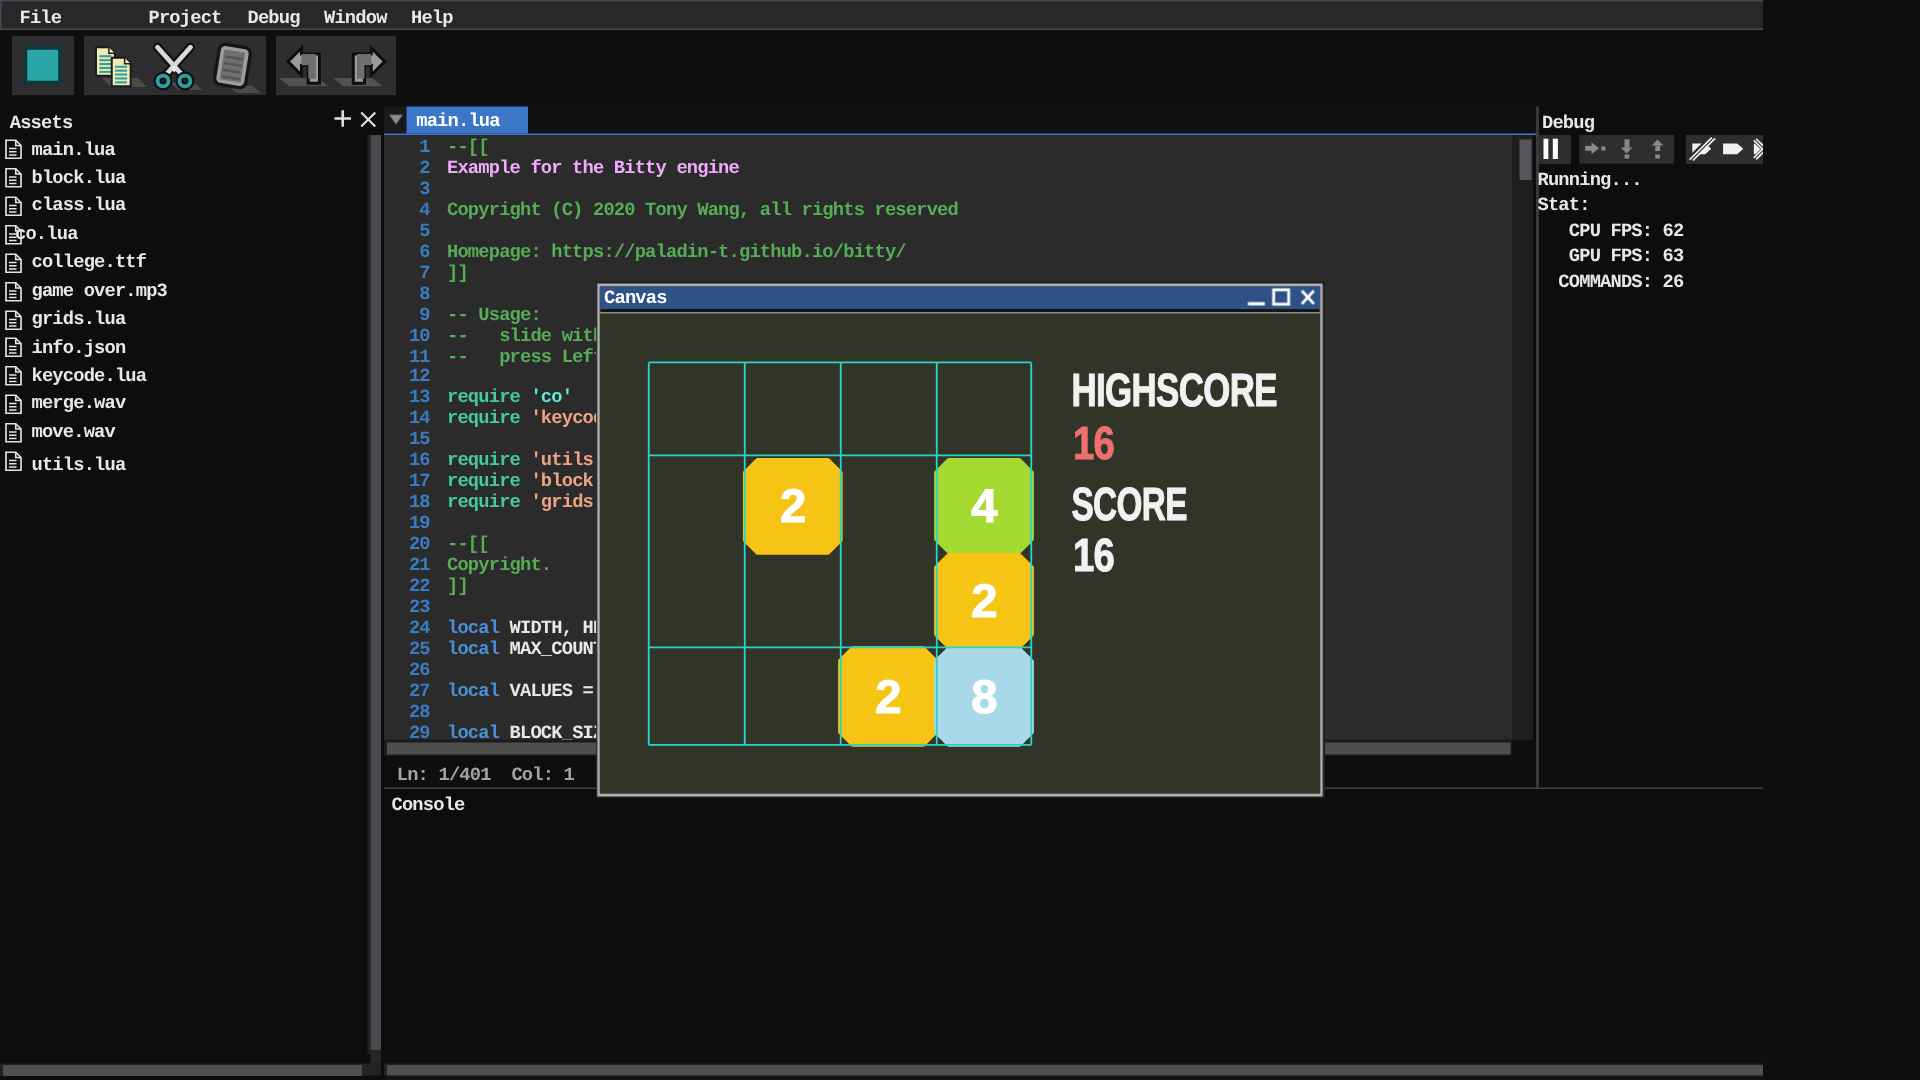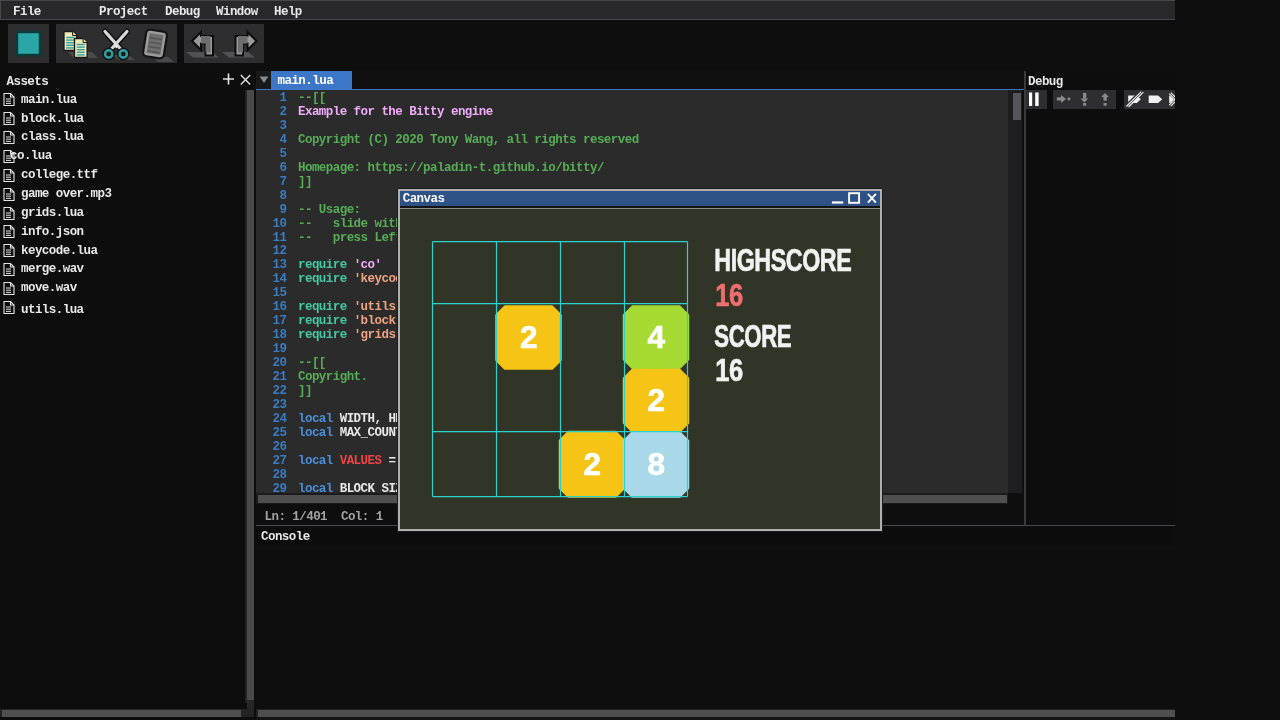--- a/index.html
+++ b/index.html
@@ -152,35 +152,35 @@
 
 <span style="color:#56ad56">Copyright (C) 2020 Tony Wang, all rights reserved</span>
 
 <span style="color:#56ad56">Homepage: https://paladin-t.github.io/bitty/</span>
 <span style="color:#56ad56">]]</span>
 
 <span style="color:#56ad56">-- Usage:</span>
 <span style="color:#56ad56">--   slide with direction keys to merge blocks</span>
 <span style="color:#56ad56">--   press Left Alt to restart the game</span>
 
-<span style="color:#45c9a2">require </span><span style="color:#f0abfc">'co'</span>
+<span style="color:#45c9a2">require </span><span style="color:#5eead4">'co'</span>
 <span style="color:#45c9a2">require </span><span style="color:#eda382">'keycode'</span>
 
 <span style="color:#45c9a2">require </span><span style="color:#eda382">'utils'</span>
 <span style="color:#45c9a2">require </span><span style="color:#eda382">'block'</span>
 <span style="color:#45c9a2">require </span><span style="color:#eda382">'grids'</span>
 
 <span style="color:#56ad56">--[[</span>
 <span style="color:#56ad56">Copyright.</span>
 <span style="color:#56ad56">]]</span>
 
 <span style="color:#4a90d8">local </span><span style="color:#e8e8e8">WIDTH, HEIGHT </span><span style="color:#e8e8e8">= </span><span style="color:#e8e8e8">256, 256</span>
 <span style="color:#4a90d8">local </span><span style="color:#e8e8e8">MAX_COUNT </span><span style="color:#e8e8e8">= </span><span style="color:#e8e8e8">4</span>
 
-<span style="color:#4a90d8">local </span><span style="color:#ef4444">VALUES </span><span style="color:#e8e8e8">= { </span><span style="color:#e8e8e8">2, 4, 8, 16</span>
+<span style="color:#4a90d8">local </span><span style="color:#e5e5e5">VALUES </span><span style="color:#e8e8e8">= { </span><span style="color:#e8e8e8">2, 4, 8, 16</span>
 
 <span style="color:#4a90d8">local </span><span style="color:#e8e8e8">BLOCK_SIZE </span><span style="color:#e8e8e8">= </span><span style="color:#e8e8e8">64</span></pre>
   </div>
   <div class="abs" style="left:1008px;top:90px;width:14px;height:403px;background:#1e1e20;"></div>
   <div class="abs" style="left:1012.5px;top:93px;width:8.5px;height:27px;background:#56565a;"></div>
   <div class="abs" style="left:256px;top:493px;width:752px;height:11px;background:#1b1b1d;"></div>
   <div class="abs" style="left:258px;top:495px;width:749px;height:8px;background:#4f4f4f;"></div>
   <div class="abs" style="left:256px;top:504px;width:768px;height:20.7px;background:#0e0e0e;"></div>
   <pre class="abs" style="left:264.5px;top:509.5px;color:#a3a3a3;">Ln: 1/401  Col: 1</pre>
   <div class="abs" style="left:1024px;top:71px;width:2px;height:453.7px;background:#3a3a3c;"></div>
@@ -205,20 +205,25 @@
 <path d="M108.20000000000005,25.599999999999994 h8.6 l4,3.6 -4,3.7 h-8.6 Z" fill="#f0f0f0"></path>
 <path d="M106.90000000000009,35.599999999999994 L120.29999999999995,22.200000000000003" stroke="#2e2e30" stroke-width="3.4"></path>
 <path d="M106.40000000000009,36.5 L121.20000000000005,21.700000000000003 M108.59999999999991,37 L123.40000000000009,22.200000000000003" stroke="#f0f0f0" stroke-width="1.15"></path>
 <path d="M128.70000000000005,25.599999999999994 h9.4 l4.1,3.6 -4.1,3.7 h-9.4 Z" fill="#f0f0f0"></path>
 <path d="M149.20000000000005,25.599999999999994 h9.6 l4.1,3.6 -4.1,3.7 h-9.6 Z" fill="#f0f0f0"></path>
 <path d="M150,23.400000000000006 L162.20000000000005,35.599999999999994 M162.20000000000005,23.400000000000006 L150,35.599999999999994" stroke="#2e2e30" stroke-width="3.4"></path>
 <path d="M149.20000000000005,23.599999999999994 L161.79999999999995,36.2 M150.79999999999995,22.599999999999994 L163.4000000000001,35.2" stroke="#f0f0f0" stroke-width="1.1"></path>
 <path d="M161.79999999999995,22.599999999999994 L149.20000000000005,35.2 M163.4000000000001,23.599999999999994 L150.79999999999995,36.2" stroke="#f0f0f0" stroke-width="1.1"></path>
 <path d="M246.5,5.5 l8,8 M254.5,5.5 l-8,8" stroke="#e0e0e0" stroke-width="1.4"></path>
     </svg>
+  <pre class="abs" style="left:1025px;top:111.5px;line-height:17.1px;">Running...
+Stat:
+   CPU FPS: 62
+   GPU FPS: 63
+  COMMANDS: 26</pre>
   <div class="abs" style="left:1269.5px;top:90px;width:6.5px;height:432px;background:#2b2b2d;"></div>
   <div class="abs" style="left:1269.5px;top:112px;width:6.5px;height:58px;background:#5a5a5e;"></div>
 
   <div class="abs" style="left:256px;top:524.7px;width:1024px;height:1.6px;background:#46464c;"></div>
 
   <div class="abs" style="left:256px;top:526.5px;width:1024px;height:18px;background:#0c0c0c;"></div>
   <div class="abs" style="left:261px;top:529.5px;">Console</div>
   <svg class="abs" style="left:1240px;top:526px;" width="40" height="19">
       <path d="M7.5,5.5 h10" stroke="#f0f0f0" stroke-width="1.5"></path>
 <path d="M7.5,8.6 h10" stroke="#f0f0f0" stroke-width="1.5"></path>

